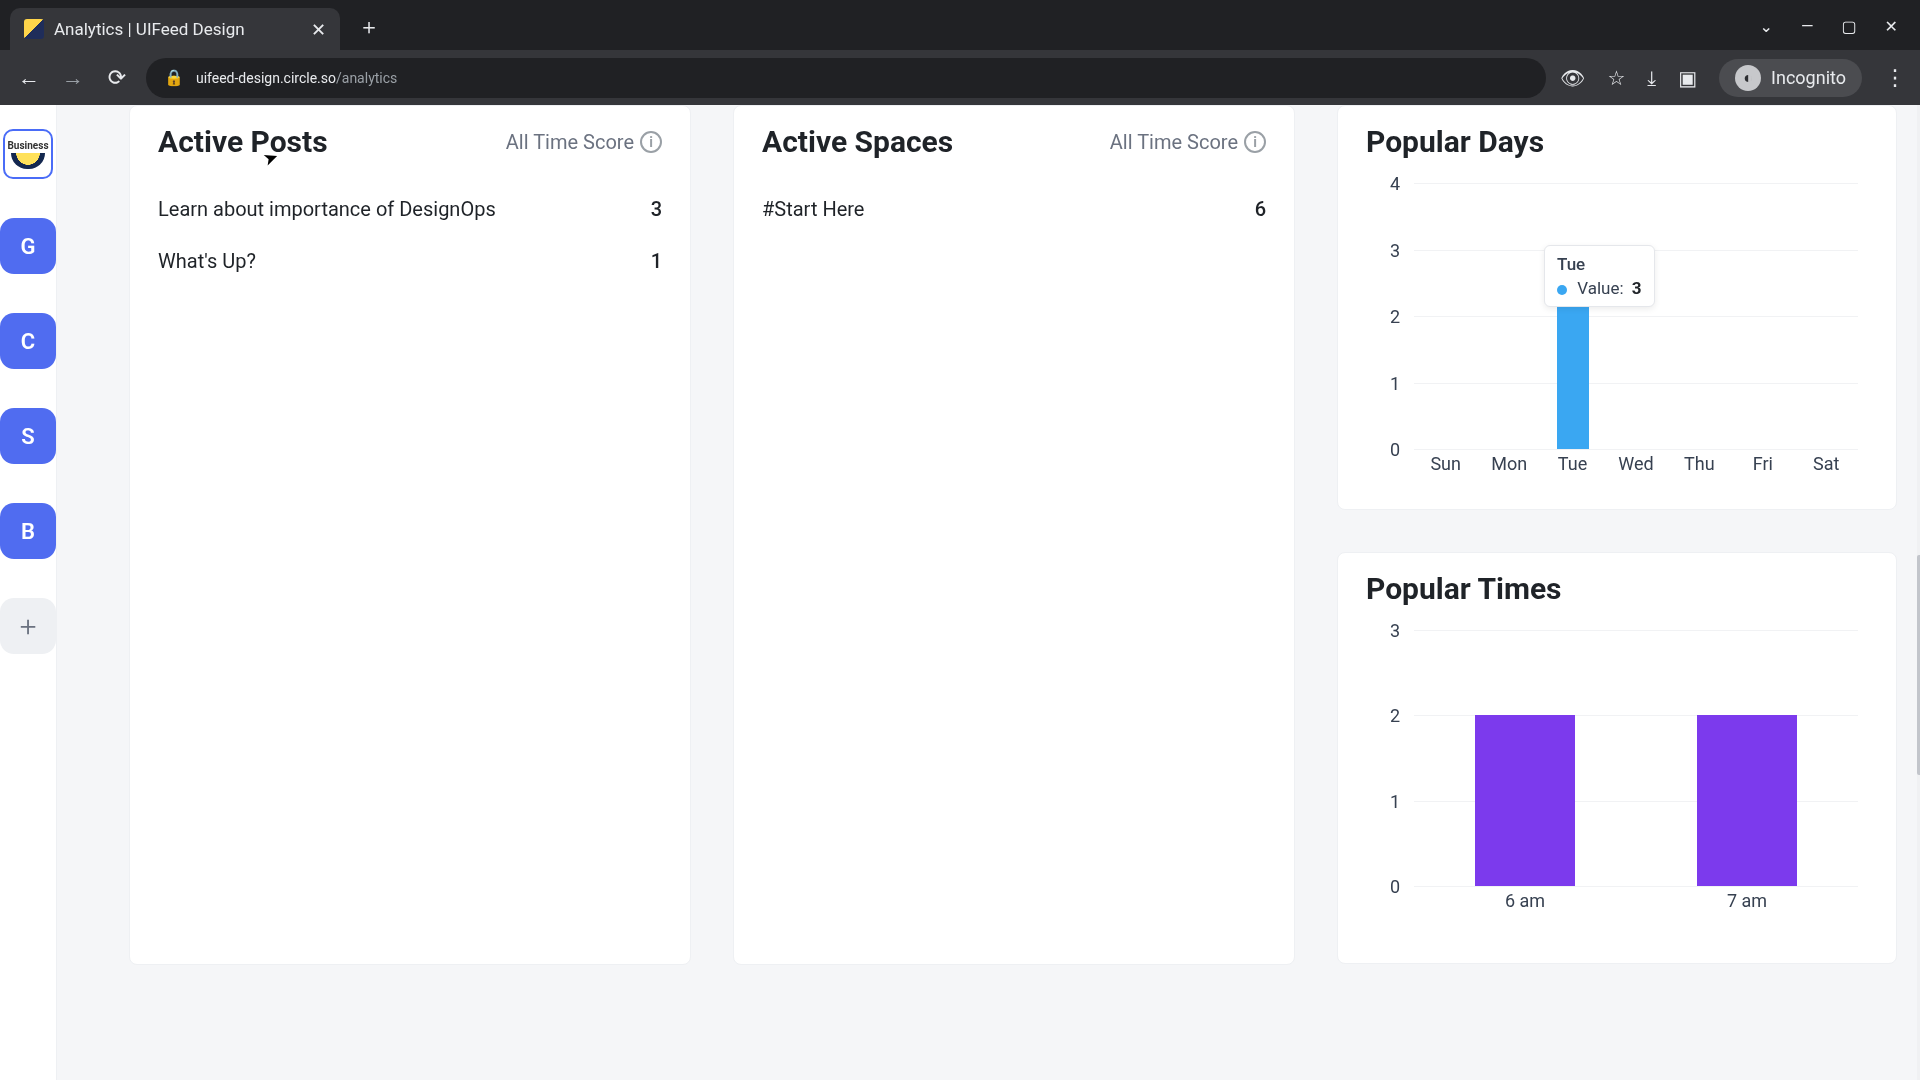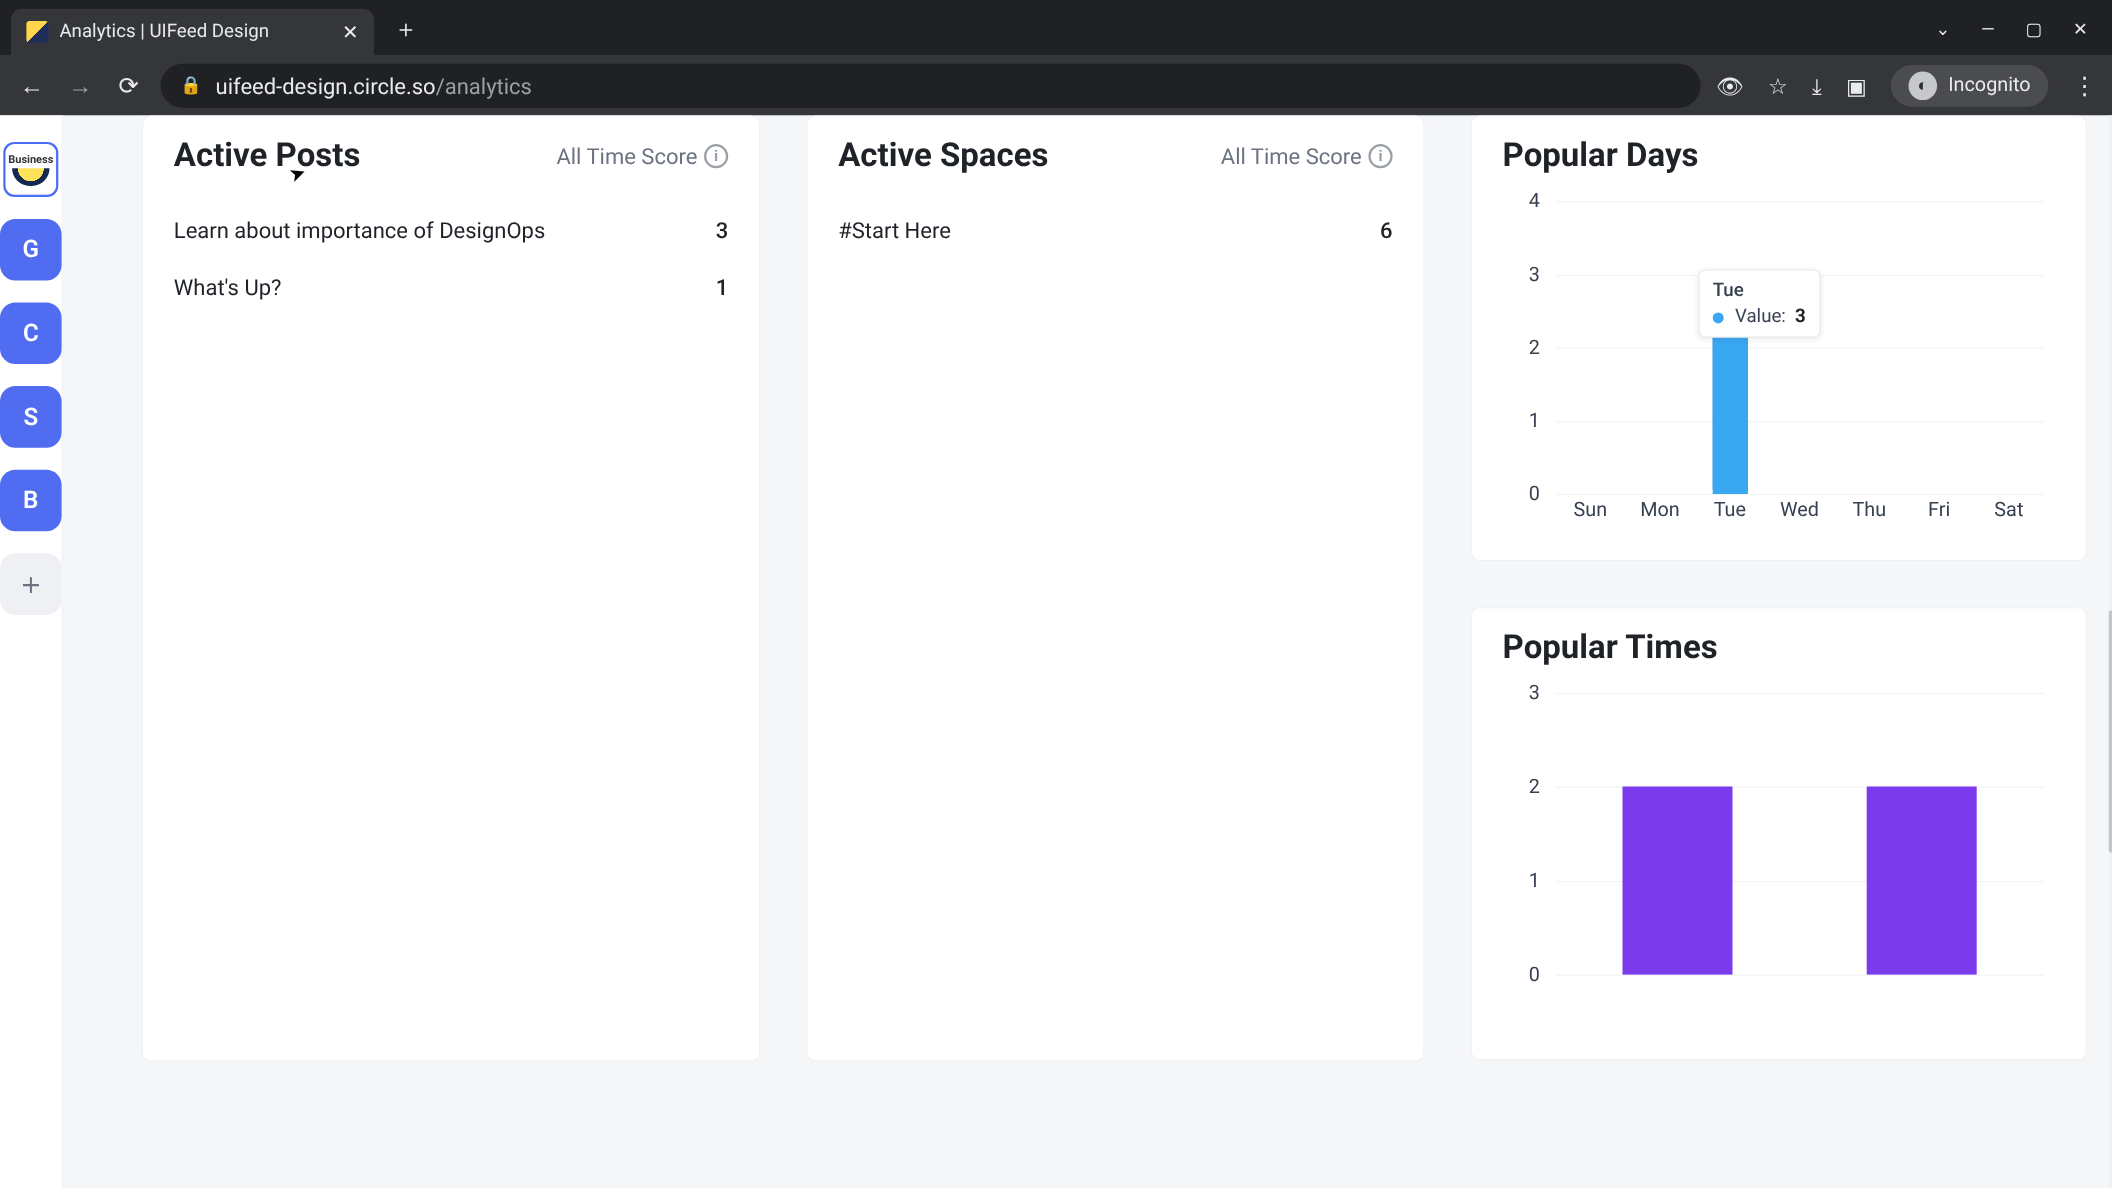--- a/index.html
+++ b/index.html
@@ -13,30 +13,30 @@
   .tab .tab-close { color: #e8eaed; font-size: 18px; cursor: pointer; }
   .new-tab { color: #e8eaed; font-size: 22px; margin: 0 0 8px 18px; cursor: pointer; }
   .window-controls { margin-left: auto; display: flex; gap: 28px; padding: 0 22px 14px 0; color: #e8eaed; font-size: 16px; }
   .window-controls span { cursor: pointer; }
 
   .addrbar { height: 55px; background: #35363a; display: flex; align-items: center; padding: 0 14px; gap: 14px; }
   .addrbar .nav-btn { color: #9aa0a6; font-size: 22px; cursor: pointer; width: 30px; text-align: center; }
   .addrbar .nav-btn.enabled { color: #e8eaed; }
   .url-field { flex: 1; background: #202124; border-radius: 30px; height: 40px; display: flex; align-items: center; padding: 0 18px; gap: 12px; color: #e8eaed; }
   .url-field .lock { color: #9aa0a6; font-size: 16px; }
-  .url-field .url-text { font-size: 20px; color: #e8eaed; }
+  .url-field .url-text { font-size: 14px; color: #e8eaed; }
   .url-field .url-text .muted { color: #9aa0a6; }
   .addrbar .right-icons { display: flex; align-items: center; gap: 22px; color: #e8eaed; font-size: 20px; }
   .incognito-badge { display: flex; align-items: center; gap: 10px; background: #4b4c50; border-radius: 24px; padding: 6px 16px; font-size: 18px; }
   .incognito-badge .ico { width: 26px; height: 26px; border-radius: 50%; background: #c7c8cb; display: flex; align-items: center; justify-content: center; color: #2d2e31; font-size: 16px; }
   .kebab { font-size: 22px; cursor: pointer; }
 
   
   .app { position: absolute; left: 0; top: 105px; right: 0; bottom: 0; display: flex; background: #f5f6f8; }
-  .sidebar { width: 92px; background: #ffffff; border-right: 1px solid #eef0f3; display: flex; flex-direction: column; align-items: center; padding-top: 24px; gap: 20px; }
+  .sidebar { width: 92px; background: #ffffff; border-right: 1px solid #eef0f3; display: flex; flex-direction: column; align-items: center; padding-top: 24px; gap: 39px; }
   .side-logo { width: 50px; height: 50px; border-radius: 10px; border: 2px solid #4a6cf7; background: #fff; display: flex; flex-direction: column; align-items: center; justify-content: center; font-size: 10px; font-weight: 700; color: #333; overflow: hidden; }
   .side-logo .sun { width: 34px; height: 16px; border-radius: 0 0 20px 20px; background: radial-gradient(circle at 50% 0,#ffe15a 0 50%,#142850 51% 100%); margin-top: 2px; }
   .side-item { width: 56px; height: 56px; border-radius: 14px; background: #506cf0; color: #fff; display: flex; align-items: center; justify-content: center; font-size: 22px; font-weight: 600; cursor: pointer; }
   .side-add { width: 56px; height: 56px; border-radius: 14px; background: #eef0f3; color: #6b7280; display: flex; align-items: center; justify-content: center; font-size: 28px; cursor: pointer; }
 
   .content { flex: 1; padding: 0 40px 40px 72px; display: flex; gap: 42px; position: relative; }
   .scrollbar-track { position: absolute; right: 0; top: 0; bottom: 0; width: 20px; background: #f0f1f3; }
   .scrollbar-thumb { position: absolute; right: 0; top: 450px; width: 20px; height: 220px; background: #c2c5cb; border-radius: 2px; }
 
   .panel { background: #fff; border: 1px solid #eef0f3; border-radius: 8px; padding: 18px 28px 28px 28px; }
@@ -246,20 +246,24 @@
               <div class="grid" style="top: 100%;"></div>
             <div class="bars" id="bars-times">
                 <div class="barcell">
                   <div class="bar purple" style="height: 66.6667%;"></div>
                 </div>
                 <div class="barcell">
                   <div class="bar purple" style="height: 66.6667%;"></div>
                 </div>
               </div>
           </div>
+          <div class="xaxis" id="xaxis-times">
+              <div class="xtick">6 am</div>
+              <div class="xtick">7 am</div>
+            </div>
         </div>
         <span class="cursor-arrow" style="left:206px; top:42px;">➤</span>
       </div>
 
     </div>
 
     <div class="scrollbar-track"></div>
     <div class="scrollbar-thumb"></div>
   </div>
 </div>

